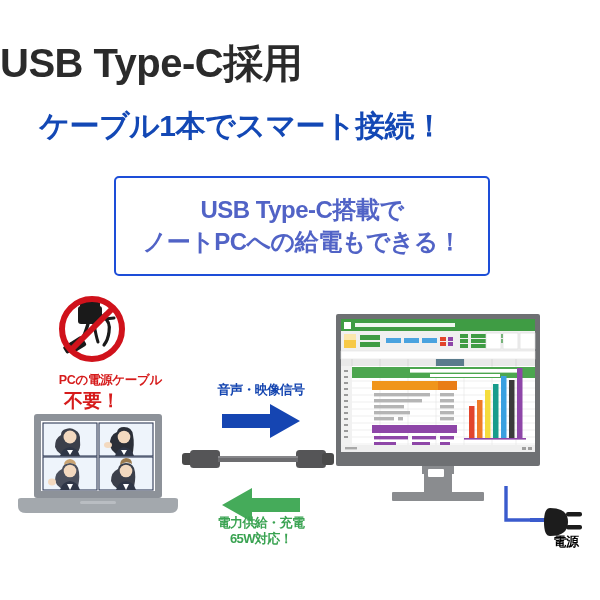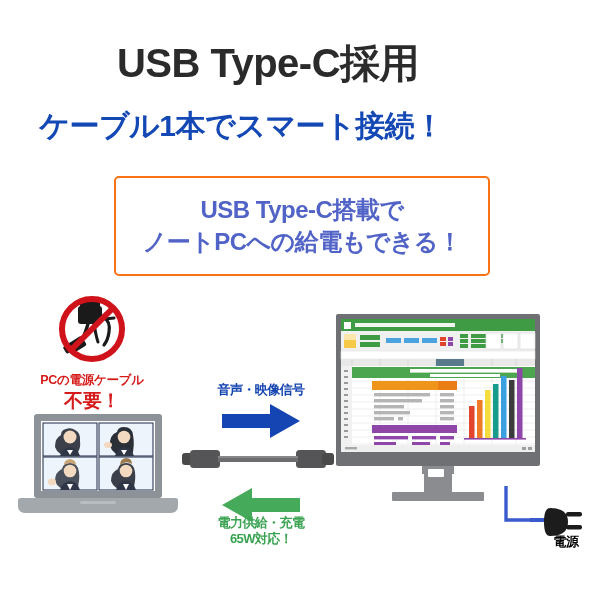--- a/index.html
+++ b/index.html
@@ -5,44 +5,44 @@
   html,body{margin:0;padding:0;}
   body{
     width:600px;height:600px;background:#ffffff;
     font-family:"Liberation Sans","DejaVu Sans",sans-serif;
     overflow:hidden;position:relative;
   }
   .stage{position:relative;width:600px;height:600px;}
 
   
   .h1{
-    position:absolute;left:0;top:36px;width:536px;text-align:center;
+    position:absolute;left:0;top:36px;width:536px;text-align:left;
     font-size:40px;font-weight:bold;color:#2b2b2b;letter-spacing:-0.5px;
   }
   .h2{
     position:absolute;left:0;top:106px;width:483px;text-align:center;
     font-size:30px;font-weight:bold;color:#1348b5;letter-spacing:-0.5px;
   }
 
   
   .callout{
     position:absolute;left:114px;top:176px;width:372px;height:96px;
-    border:2px solid #f97316;border-radius:5px;background:#fff;
+    border:2px solid #1d4ed8;border-radius:5px;background:#fff;
     display:flex;flex-direction:column;align-items:center;justify-content:center;
   }
   .callout-line{
     font-size:24px;font-weight:bold;color:#5163c6;
     line-height:1.33;letter-spacing:-0.5px;white-space:nowrap;
   }
 
   
   .nopower{position:absolute;left:22px;top:292px;width:140px;}
   .nopower-icon{position:relative;width:90px;height:78px;margin:0 auto;}
   .nopower-cap1{
-    font-size:12.5px;font-weight:bold;color:#d61b1b;text-align:center;
+    font-size:12.5px;font-weight:bold;color:#d61b1b;text-align:right;
     margin-top:2px;letter-spacing:-0.3px;white-space:nowrap;
   }
   .nopower-cap2{
     font-size:19px;font-weight:bold;color:#d61b1b;text-align:center;
     margin-top:-1px;letter-spacing:-0.3px;
   }
 
   
   .laptop{position:absolute;left:12px;top:412px;width:172px;height:108px;}
 

